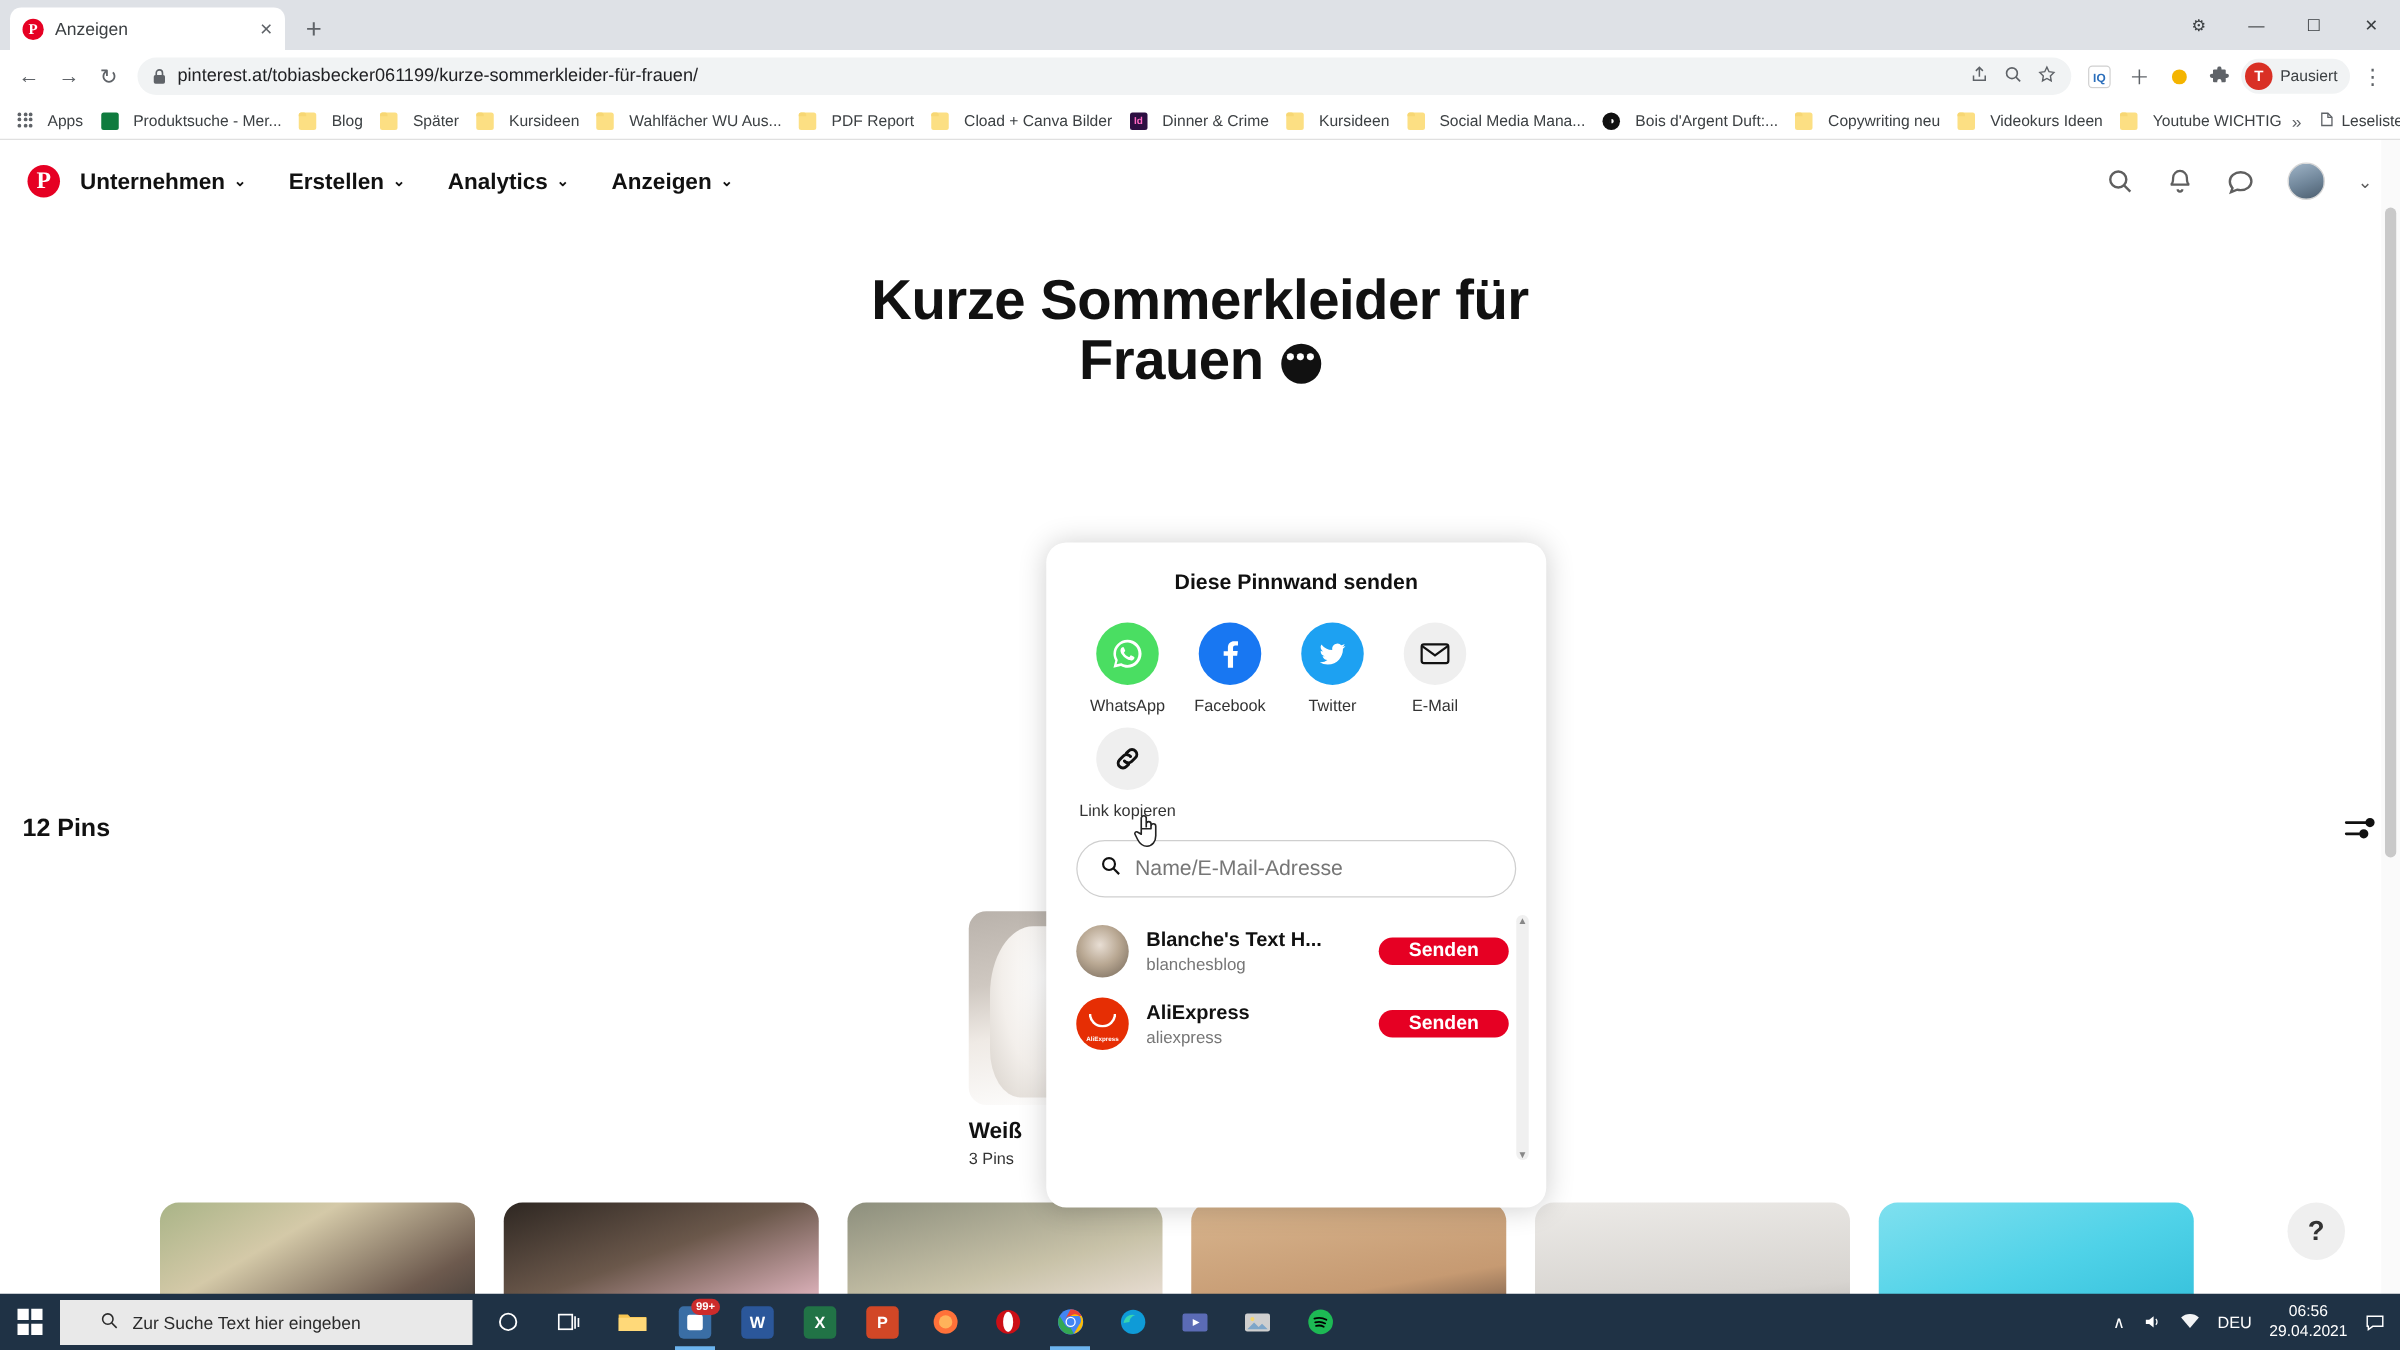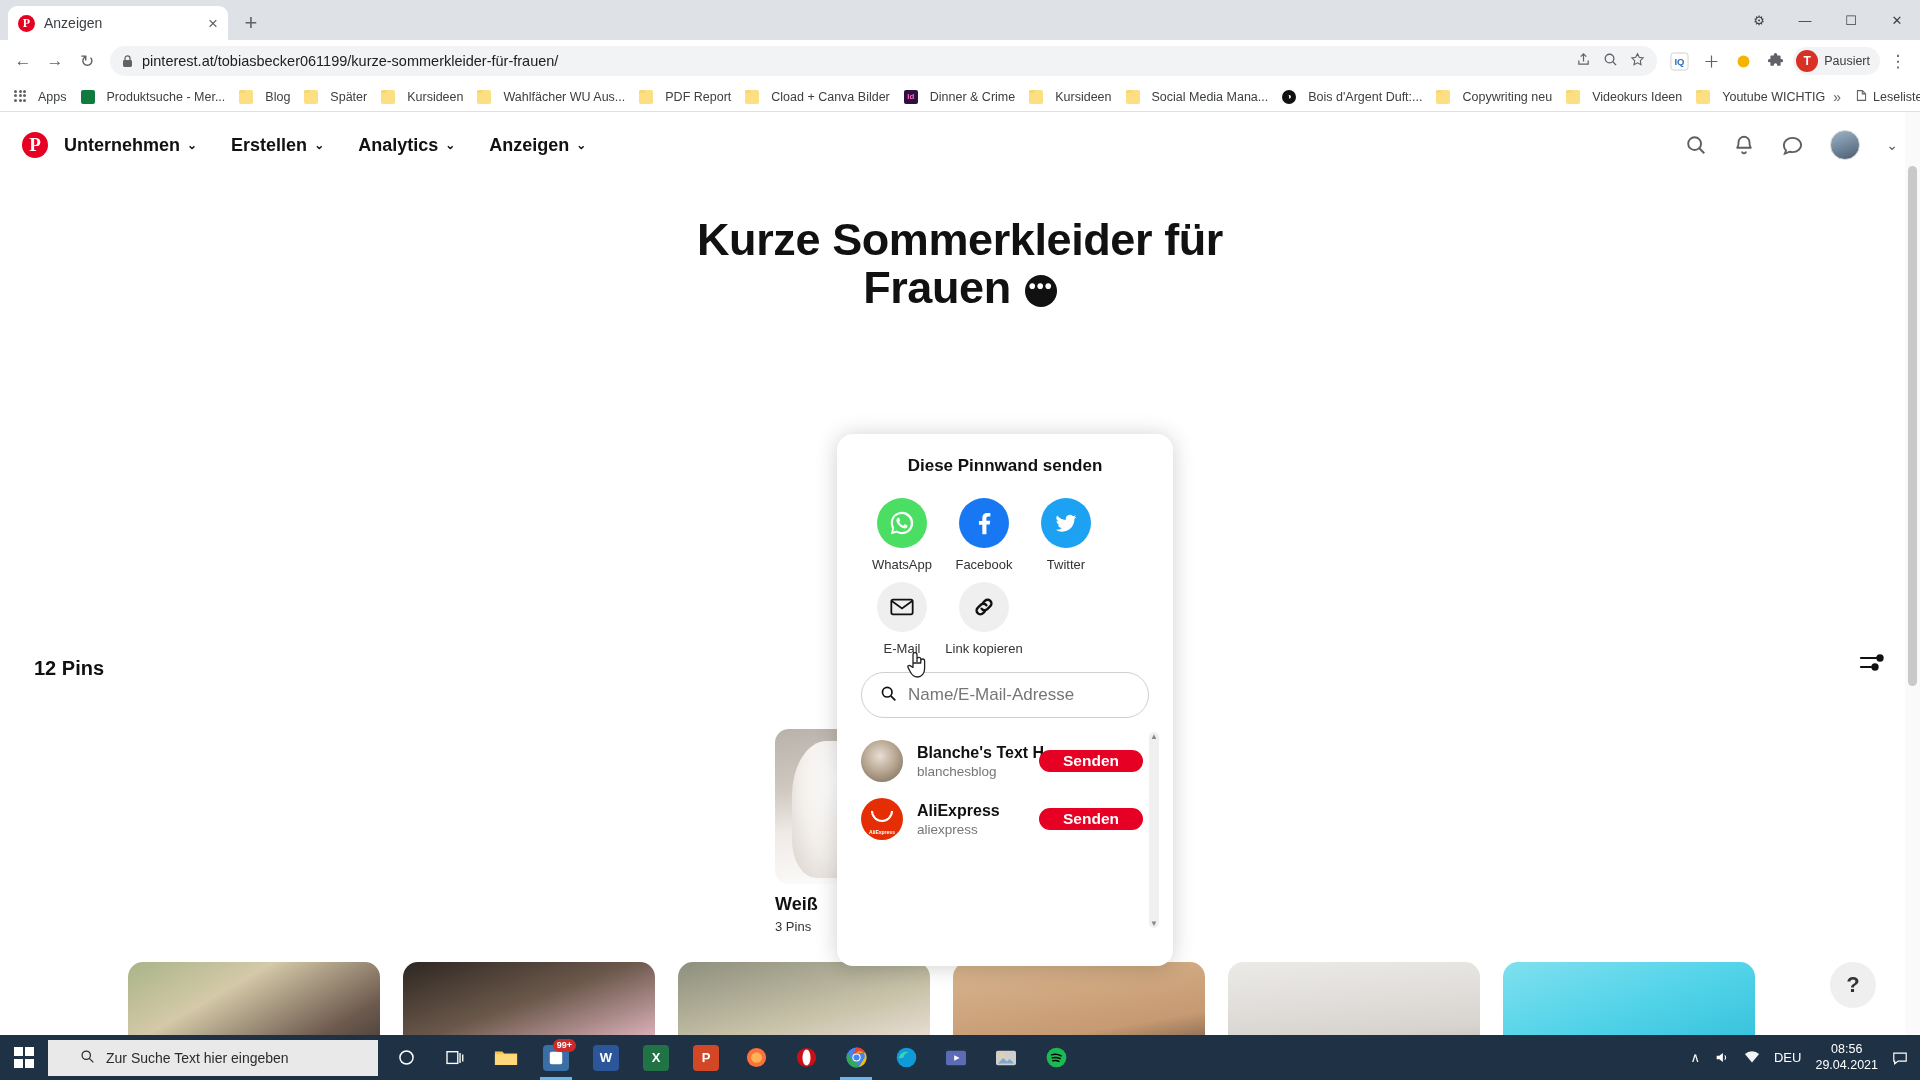--- a/index.html
+++ b/index.html
@@ -108,21 +108,21 @@
     line-height: 1.06; color: #111; letter-spacing: -0.4px;
   }
   .title-dots {
     display: inline-flex; align-items: center; justify-content: center; vertical-align: middle;
     width: 32px; height: 32px; border-radius: 50%; background: #111; color: #fff;
     font-size: 20px; margin-left: 14px; letter-spacing: 1px; cursor: pointer; padding-bottom: 8px;
   }
 
   .pins-bar {
     position: absolute; left: 0; right: 1px; top: 540px;
-    display: flex; align-items: flex-end; padding: 0 34px;
+    display: flex; align-items: flex-start; padding: 0 18px;
   }
   .pins-count { font-size: 20px; font-weight: bold; color: #111; }
   .filter-btn { margin-left: auto; font-size: 22px; color: #111; cursor: pointer; }
 
   
   .board-card {
     position: absolute; left: 775px; top: 617px; width: 120px;
   }
   .board-thumb {
     width: 120px; height: 155px; border-radius: 14px; overflow: hidden;
@@ -147,21 +147,21 @@
     background: #efefef; display: flex; align-items: center; justify-content: center;
     font-size: 22px; font-weight: bold; color: #333; cursor: pointer; z-index: 5;
   }
 
   
   .page-scroll { position: absolute; right: 0; top: 0; bottom: 0; width: 15px; background: #fafafa; }
   .page-scroll .thumb { position: absolute; top: 54px; left: 3px; width: 9px; height: 520px; border-radius: 5px; background: #c9c9c9; }
 
   
   .modal {
-    position: absolute; left: 837px; top: 322px; width: 336px; height: 532px;
+    position: absolute; left: 837px; top: 322px; width: 400px; height: 532px;
     background: #fff; border-radius: 16px; box-shadow: 0 1px 22px rgba(0,0,0,.19);
     padding: 22px 0 0 0; z-index: 10;
   }
   .modal-title { text-align: center; font-size: 17px; font-weight: bold; color: #111; }
   .share-grid { display: flex; flex-wrap: wrap; gap: 0; padding: 22px 24px 0 24px; }
   .share-item { width: 82px; display: flex; flex-direction: column; align-items: center; gap: 9px; cursor: pointer; margin-bottom: 10px; }
   .share-circle { width: 50px; height: 50px; border-radius: 50%; display: flex; align-items: center; justify-content: center; }
   .share-label { font-size: 13px; color: #333; white-space: nowrap; }
   .sc-wa { background: #4ade62; }
   .sc-fb { background: #1877f2; }
@@ -694,21 +694,21 @@
           <path d="M12 5.5a3.5 3.5 0 0 1 0 5" stroke="#fff" stroke-width="1.2" fill="none"></path>
         </svg>
     </span>
     <span class="tray-ico">
       <svg width="16" height="15" viewBox="0 0 18 16" fill="#fff">
           <path d="M9 13.5l8-9.5a12 12 0 0 0-16 0z" opacity=".95"></path>
         </svg>
     </span>
     <span>DEU</span>
     <span class="tray-clock">
-      <span style="display:block;">08:56</span>
+      <span style="display:block;">06:56</span>
       <span style="display:block;">29.04.2021</span>
     </span>
     <span class="tray-ico">
       <svg width="16" height="15" viewBox="0 0 18 16" fill="none" stroke="#fff" stroke-width="1.3">
           <path d="M2 3h14v9H7l-4 3V12H2z"></path>
         </svg>
     </span>
   </div>
 </div>
 

